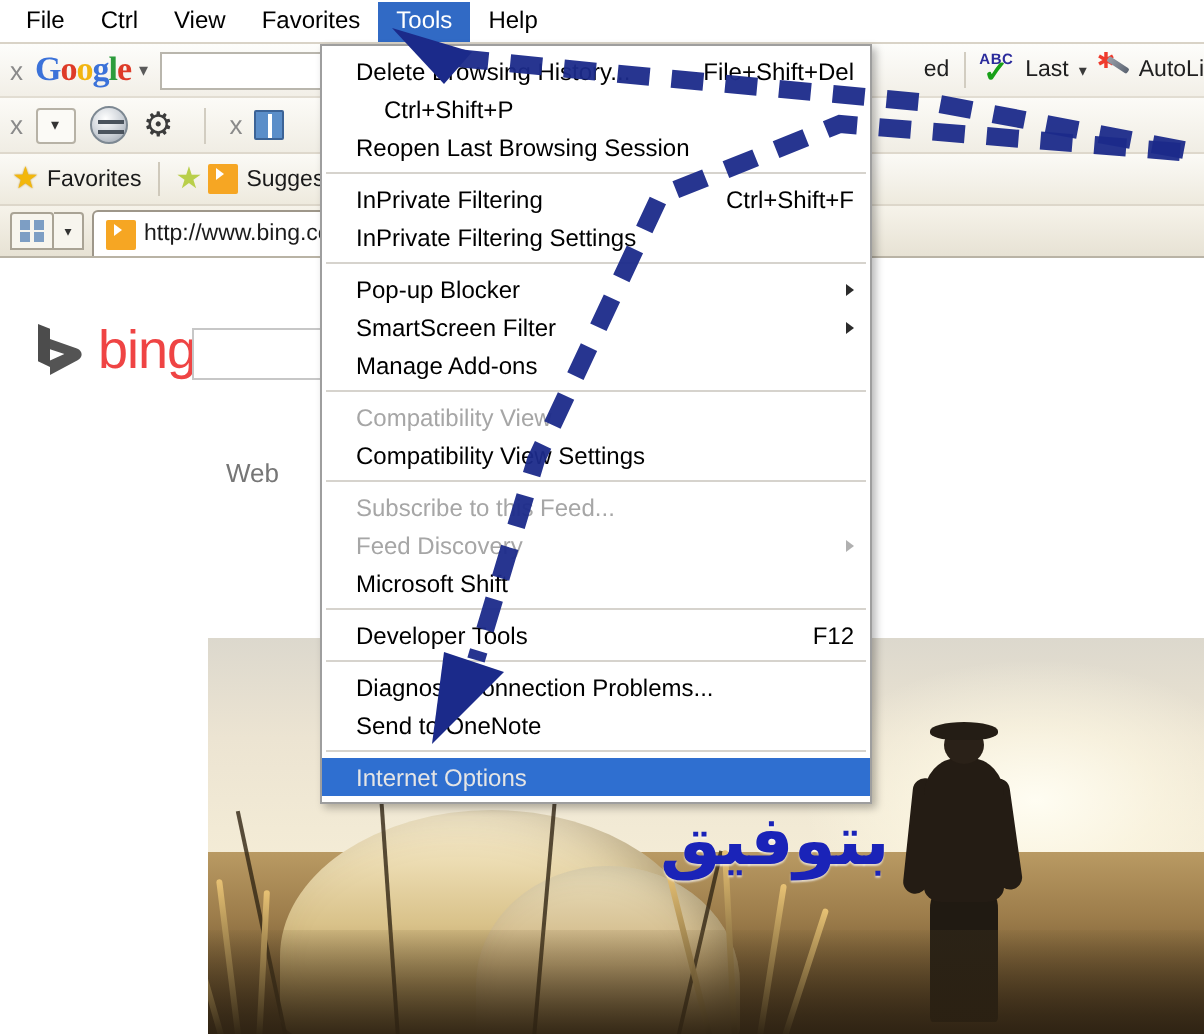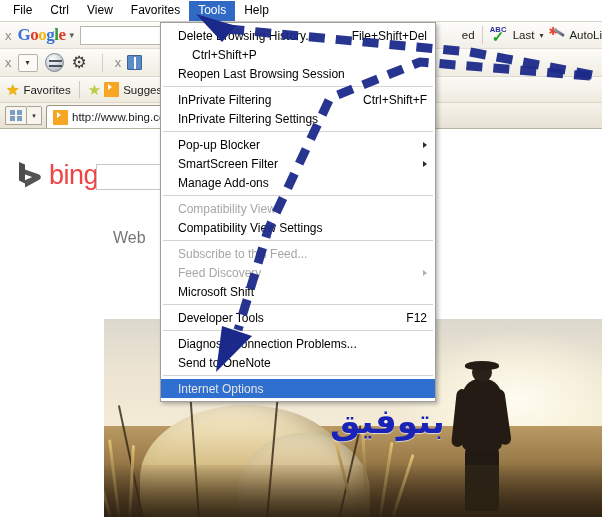--- a/index.html
+++ b/index.html
@@ -196,21 +196,21 @@
     font-size:27px; color:#ef4444; letter-spacing:-0.5px;
     font-family:"Liberation Sans", sans-serif;
   }
   .bing-search {
     position:absolute; left:96px; top:35px;
     width: 330px; height:26px;
     border:1px solid #c7c7c7; background:#ffffff;
   }
   .web-link {
     position:absolute; left:113px; top:100px;
-    font-size:16px; color:#767676;
+    font-size:13px; color:#767676;
   }
   .hero {
     position:absolute; left:104px; top:190px;
     width:498px; height:198px;
     overflow:hidden;
     background:
       radial-gradient(ellipse 300px 120px at 76% 38%, #fff3d8 0%, rgba(255,243,216,0) 62%),
       linear-gradient(to bottom,
         #d9d3c4 0%, #e8dfc9 18%, #efe2c0 32%,
         #e2cda0 48%, #c9a870 62%, #a8854f 76%, #7a5e36 90%, #5a4327 100%);

